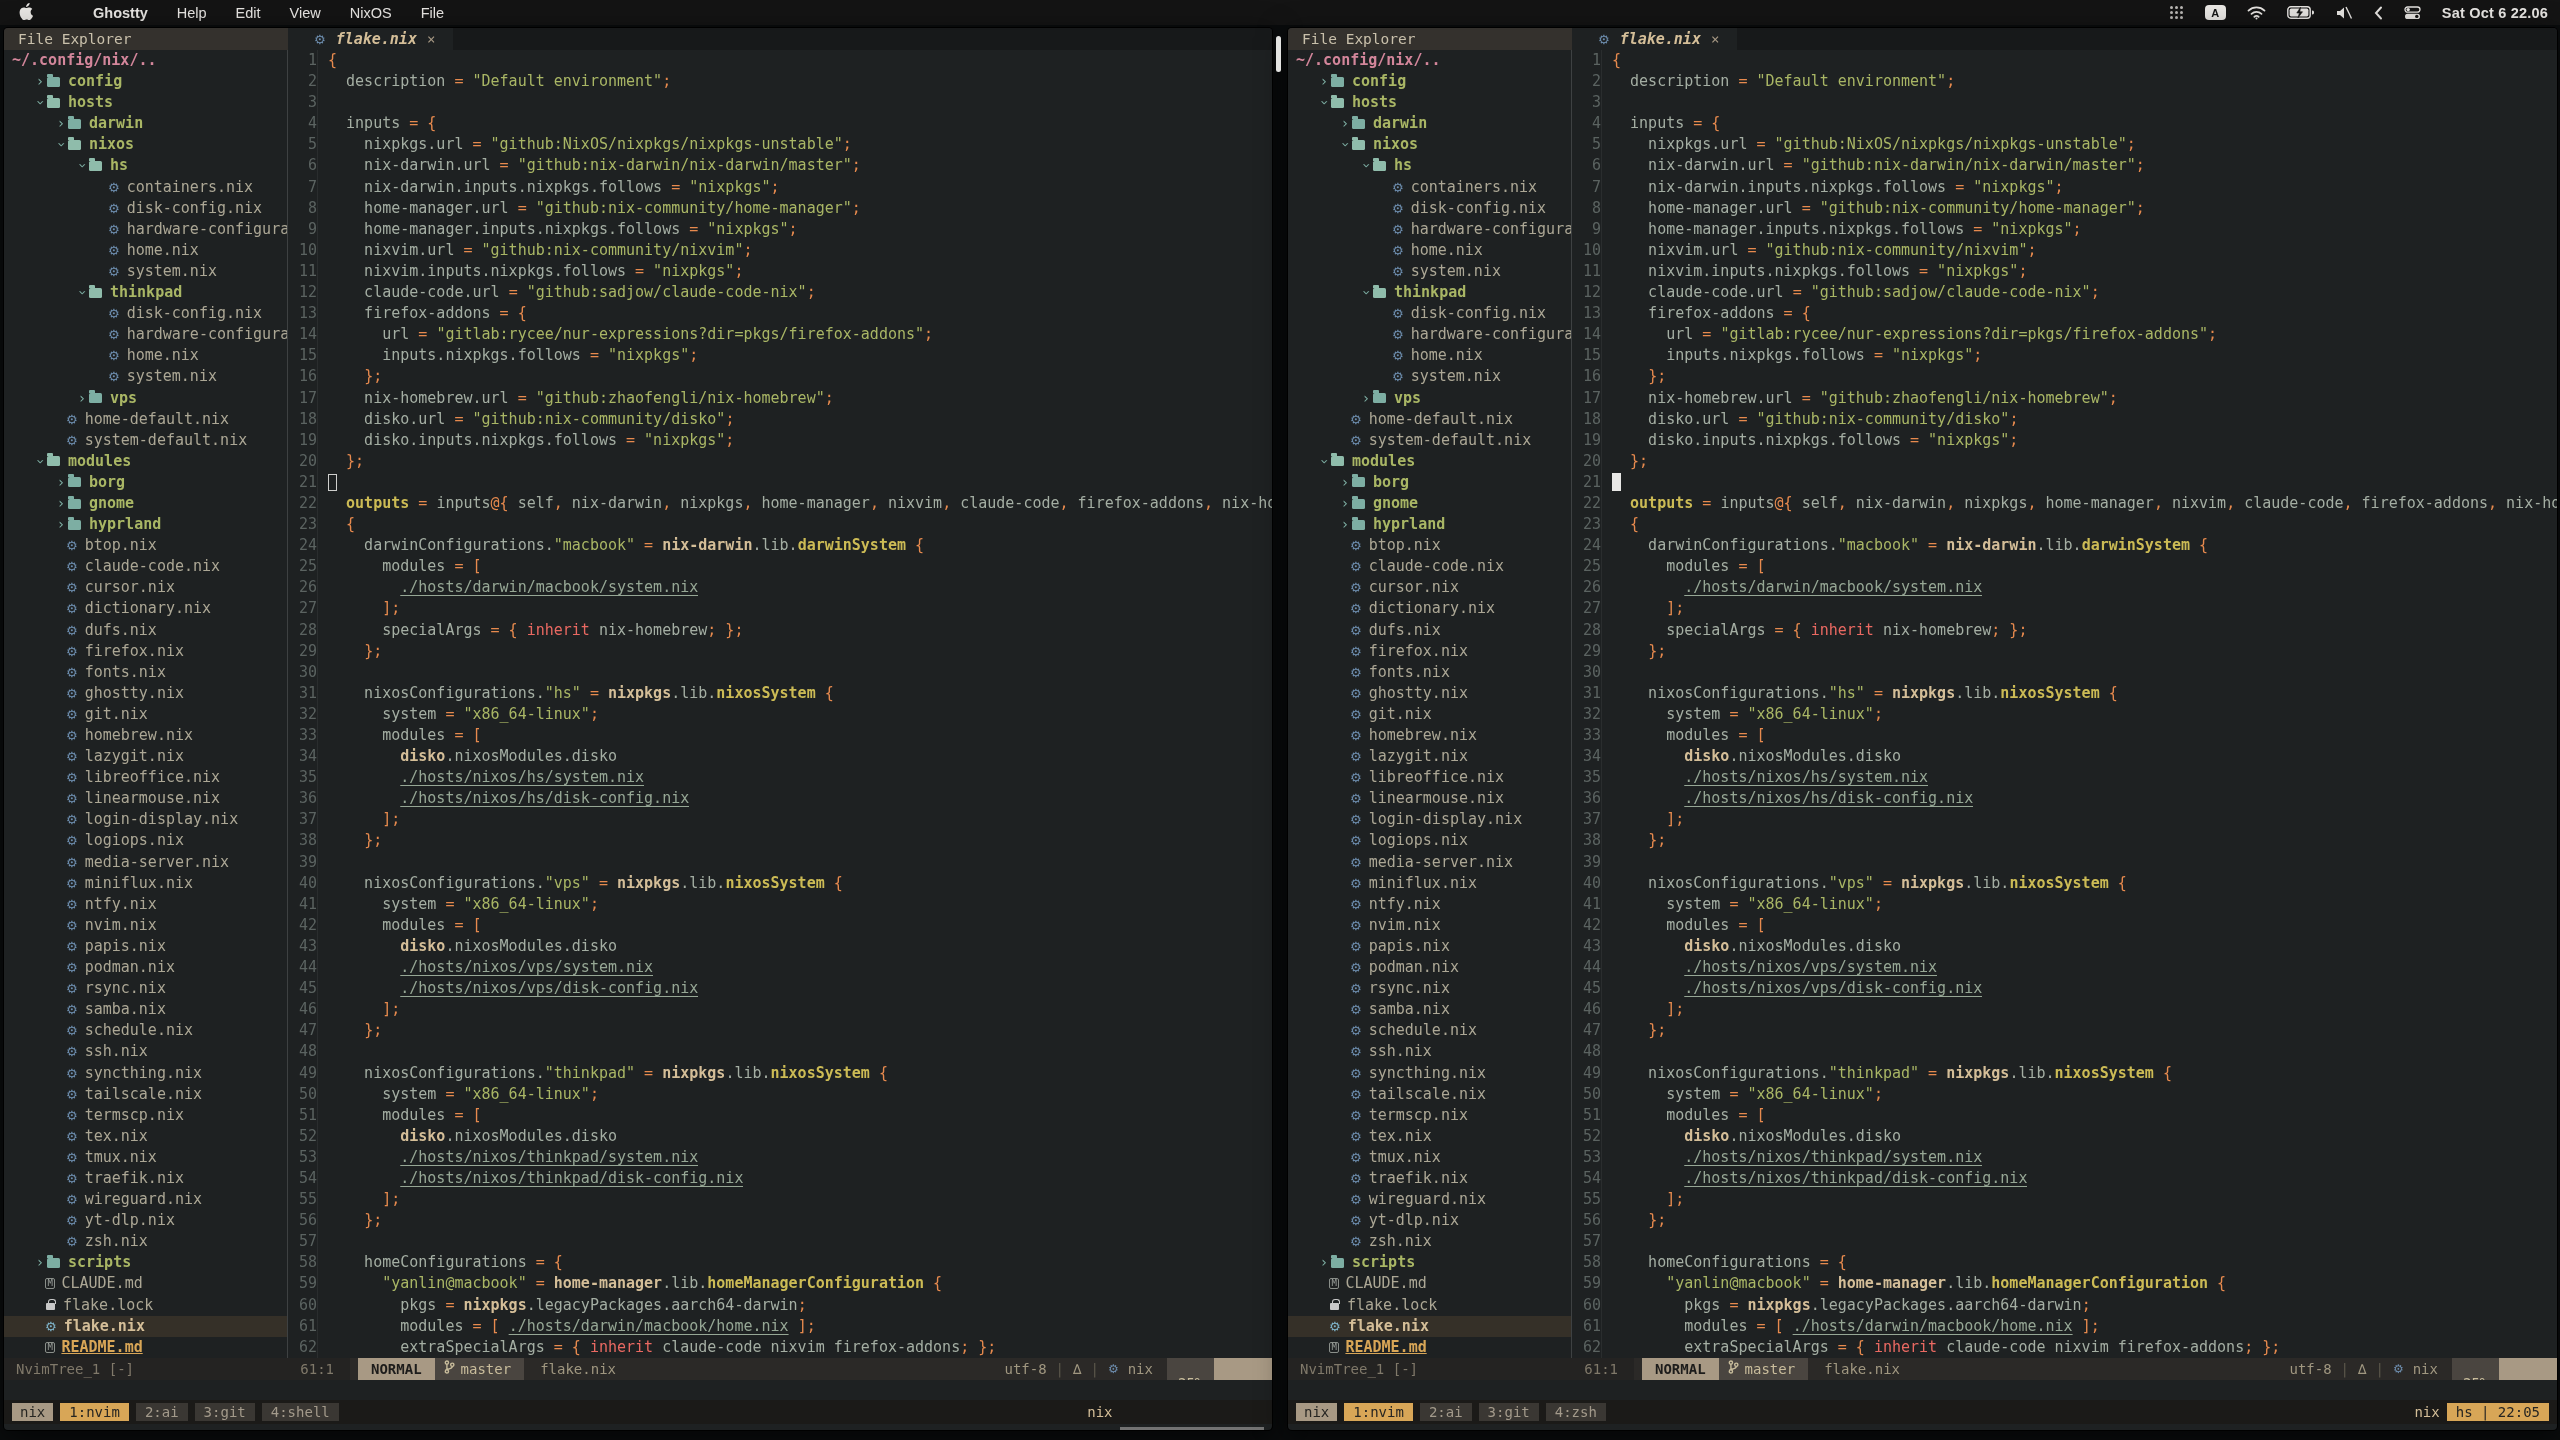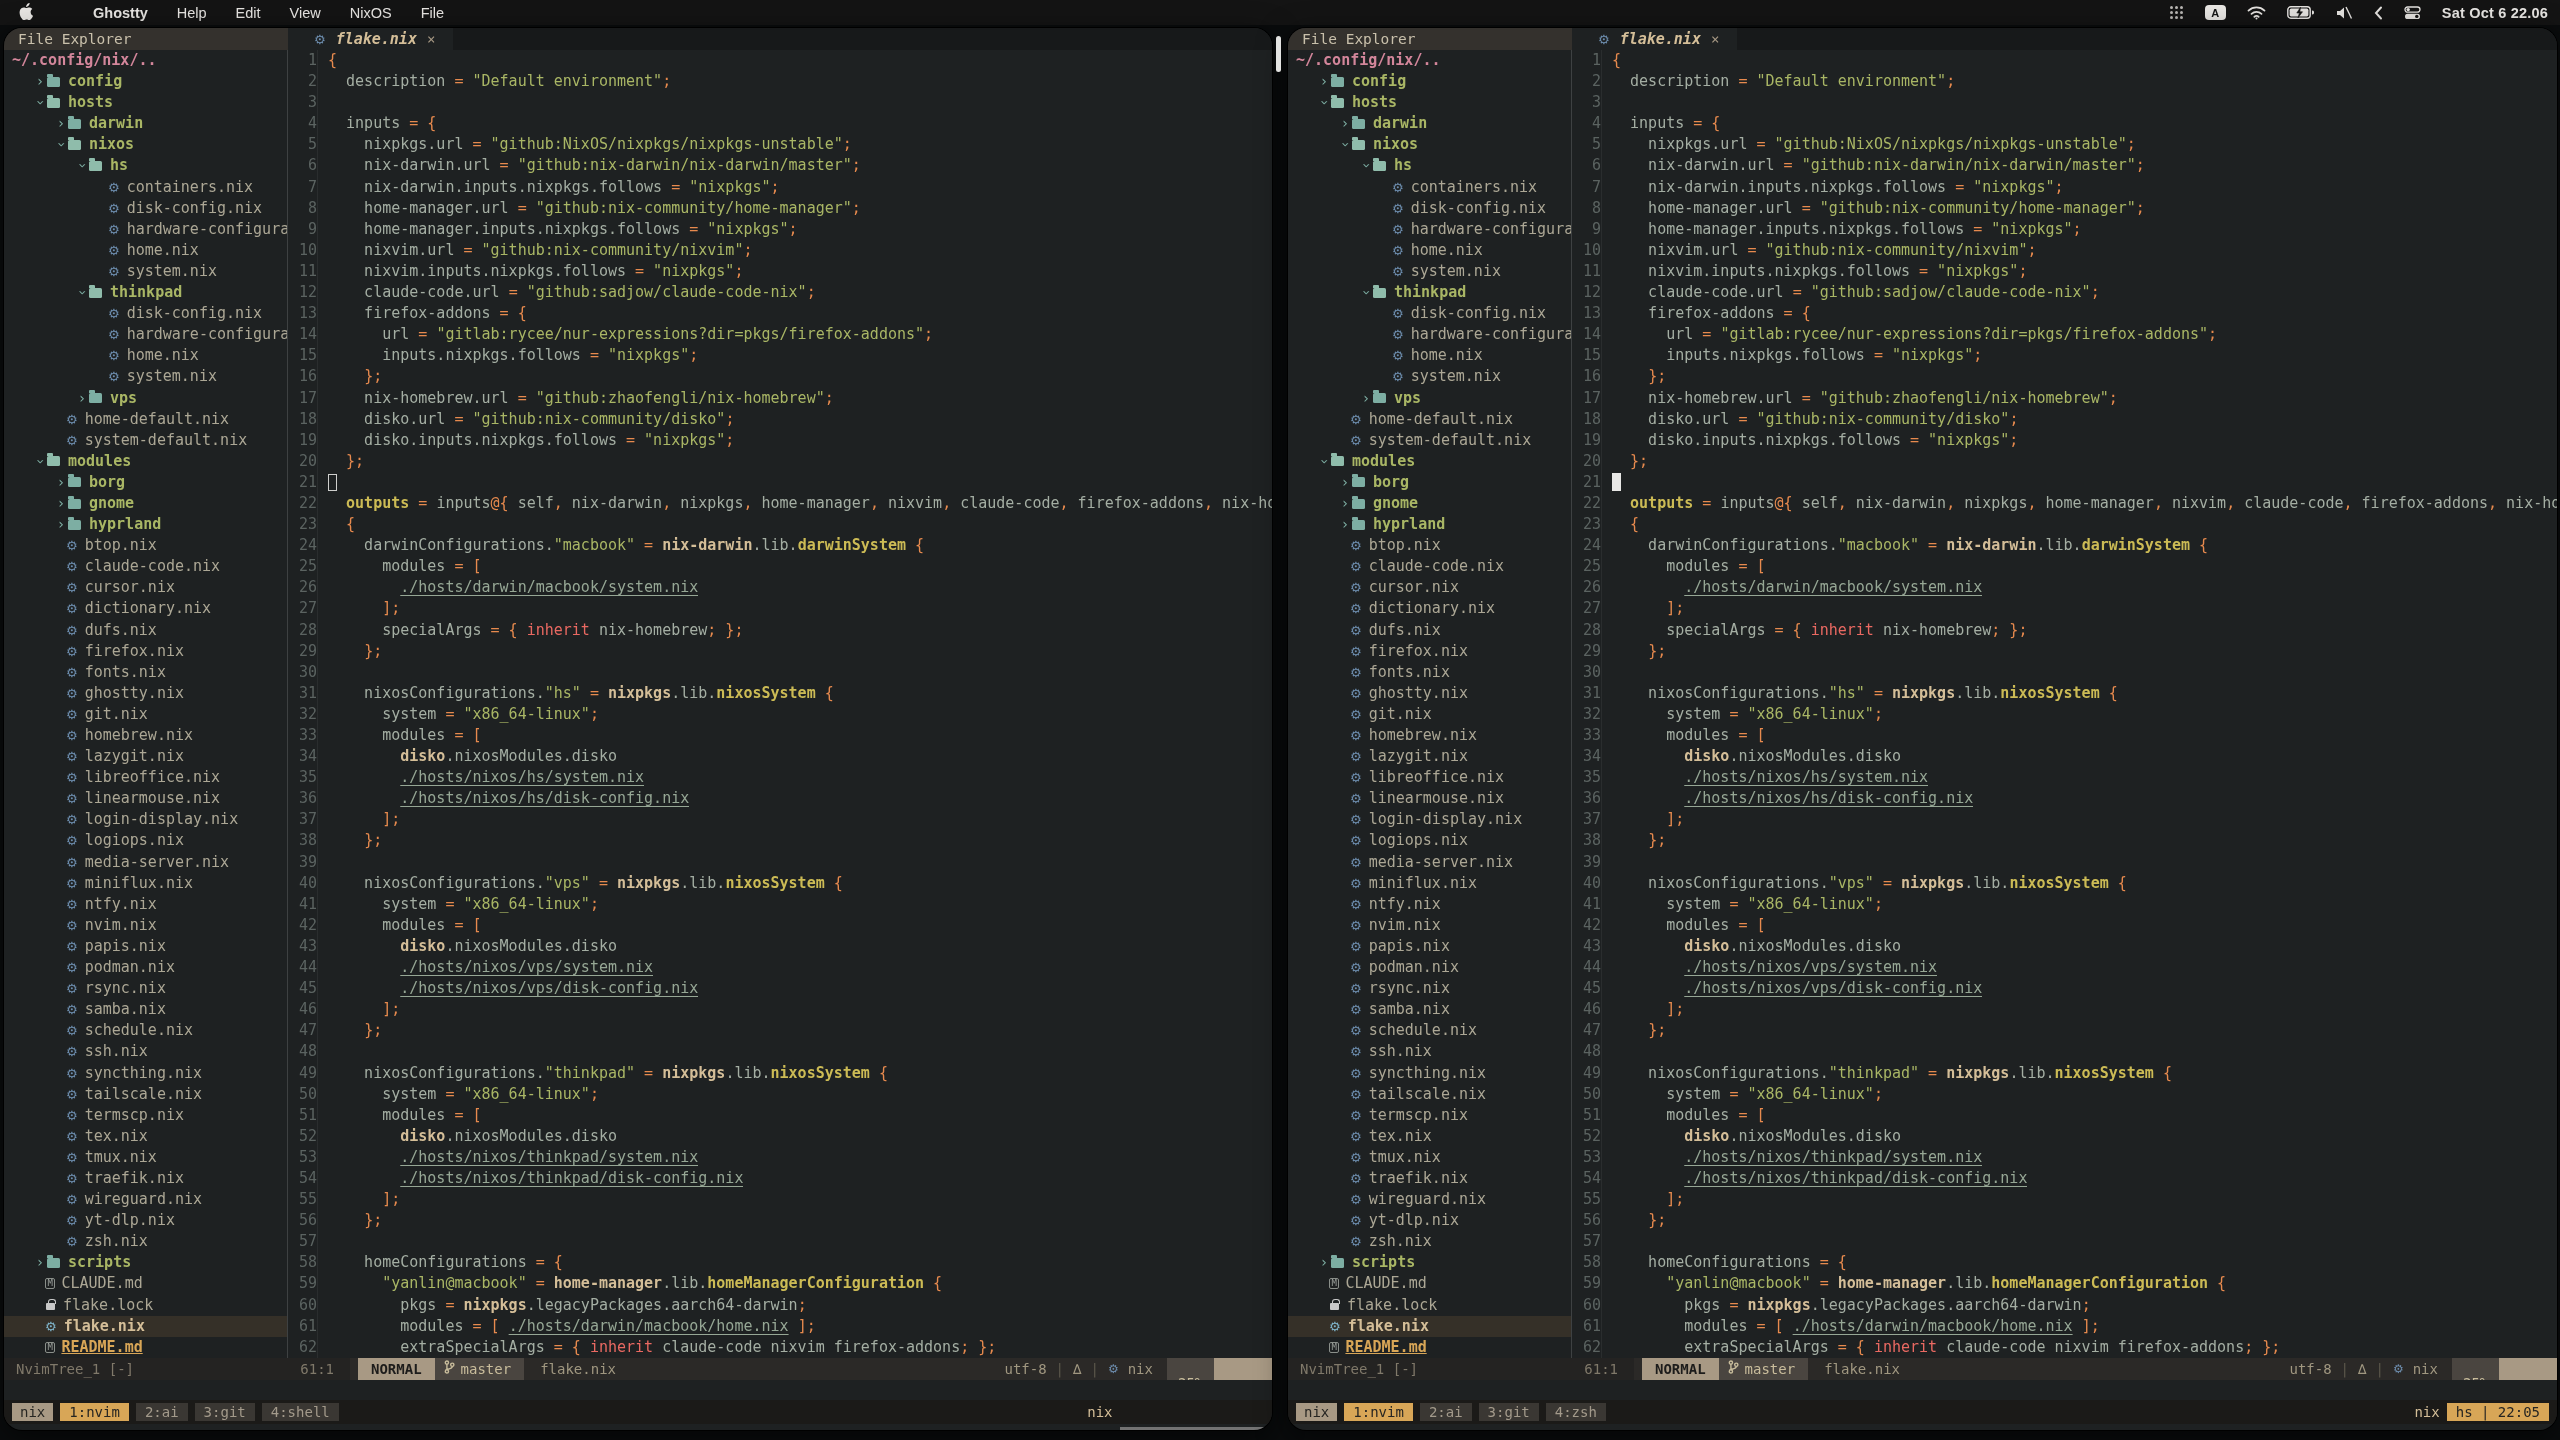--- a/index.html
+++ b/index.html
@@ -14,21 +14,21 @@
   .menubar-left { display:flex; align-items:center; gap:29px; padding-left:19px; }
   .menubar-left .app-name { font-weight:bold;margin-left:31px; }
   .menubar-right { margin-left:auto; display:flex; align-items:center; gap:21px; padding-right:12px; }
   .menubar-right .sicon { display:flex; align-items:center; height:25px; color:#e4e2df; }
   .clock { font-size:14.5px; font-weight:600; letter-spacing:.2px; }
   .inputsrc { background:#e8e6e3; color:#141414; font-weight:bold; font-size:11px;
     width:21px; height:15px; border-radius:4px; display:flex; align-items:center; justify-content:center; }
 
   
   .pane { position:absolute; top:28px; height:1402px; background:var(--pane-bg,#1e2122);
-    border-radius:18px; overflow:hidden; box-shadow:0 0 0 1px #000, 0 8px 30px rgba(0,0,0,.6);
+    border-radius:4px; overflow:hidden; box-shadow:0 0 0 1px #000, 0 8px 30px rgba(0,0,0,.6);
     display:flex; flex-direction:column; }
   .pane-left  { left:4px;    width:1268px; }
   .pane-right { left:1288px; width:1269px; }
 
   .toprow { height:22px; display:flex; flex:0 0 auto; }
   .winbar { width:284px; background:var(--winbar-bg,#34312d); color:var(--winbar-fg,#c9c0ab);
     font-size:14.5px; line-height:22px; padding-left:14px; flex:0 0 auto; }
   .tabbar { flex:1; background:var(--tabline-bg,#17191a); display:flex; }
   .tab { background:var(--pane-bg,#1e2122); display:flex; align-items:center; gap:10px;
     padding:0 18px 0 26px; }

